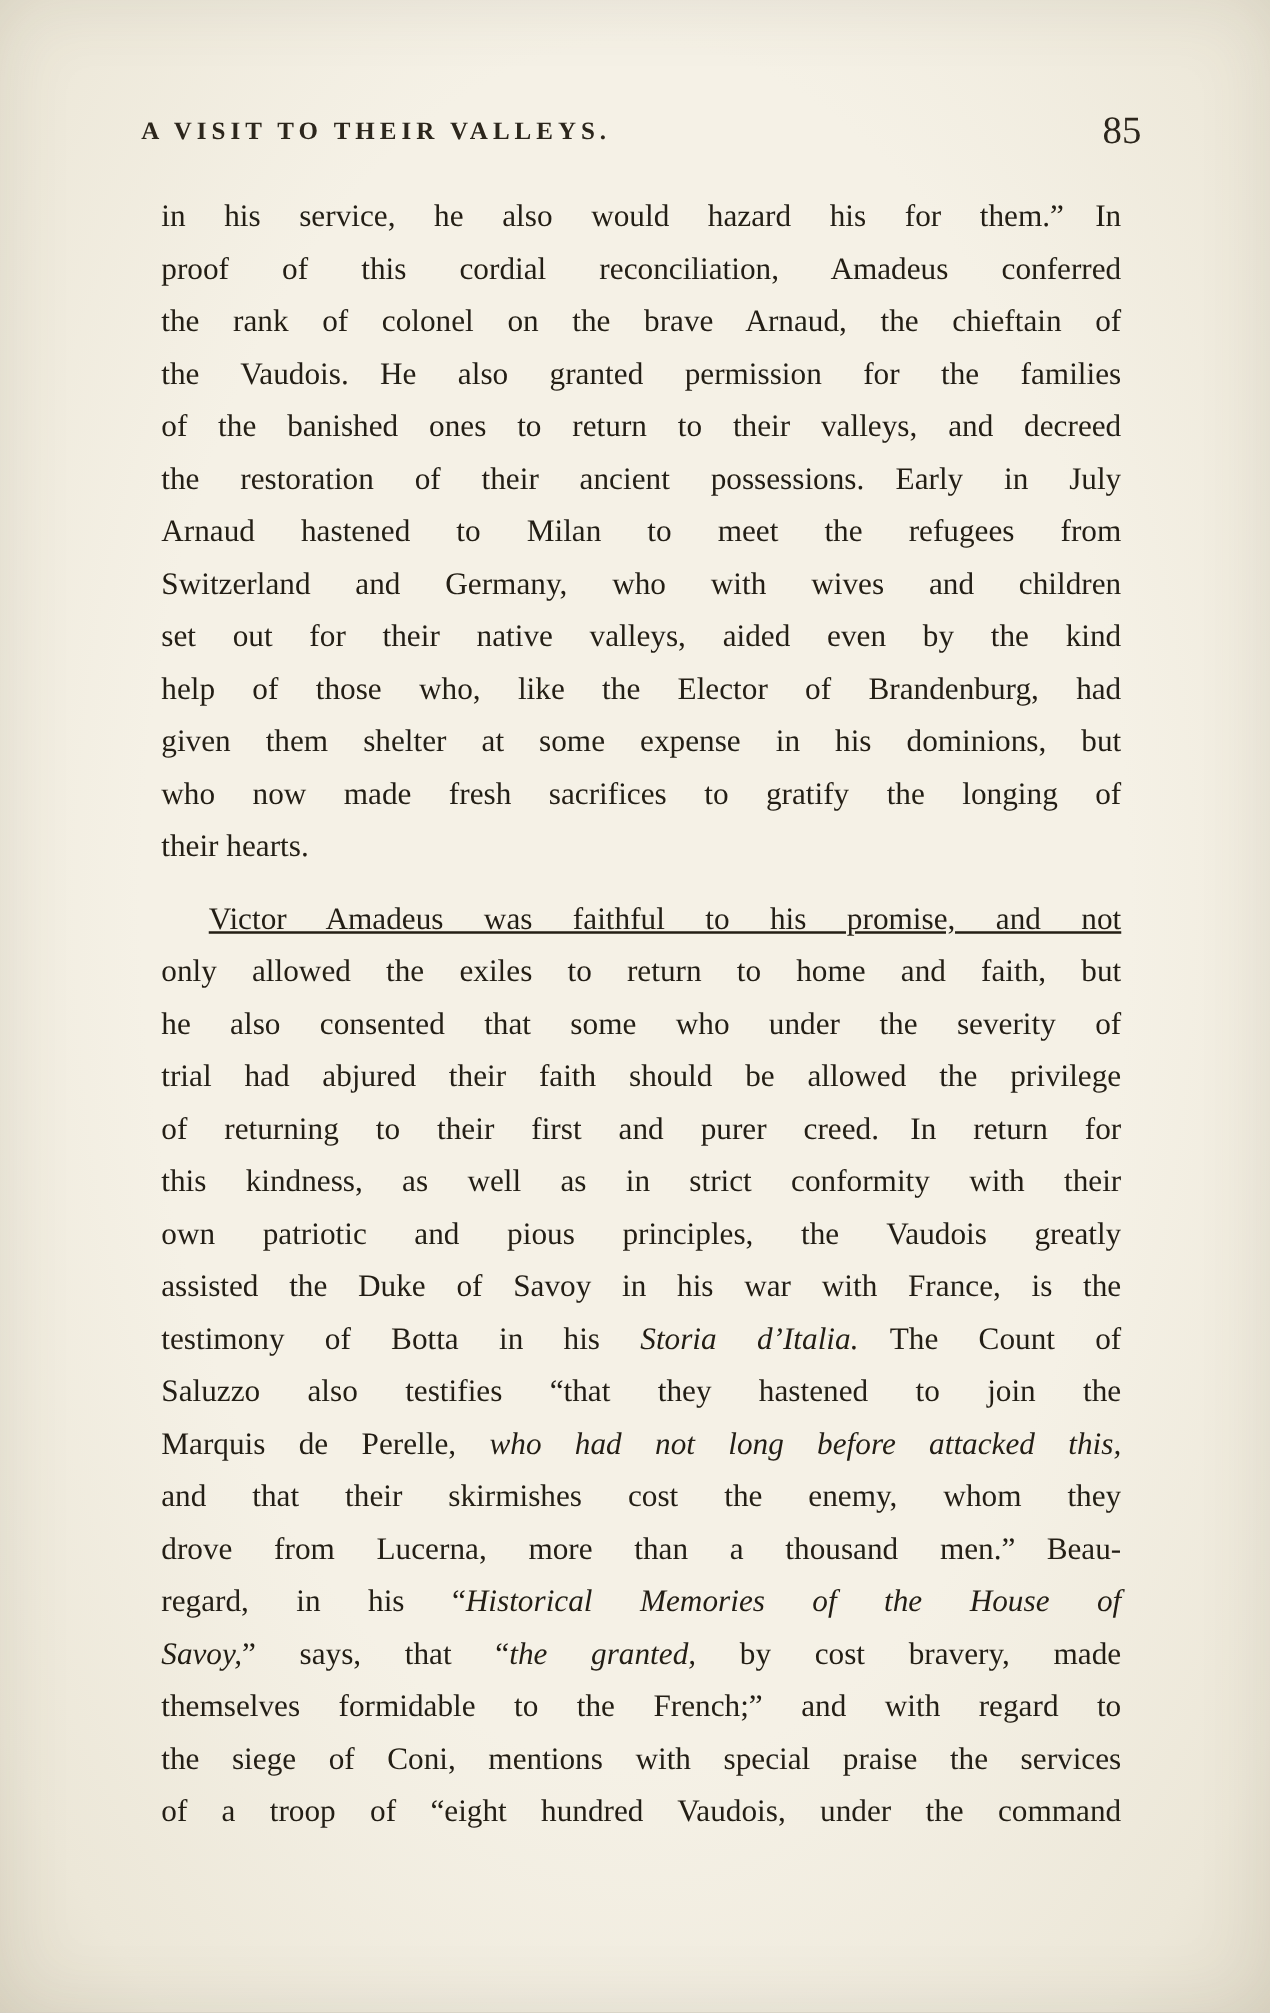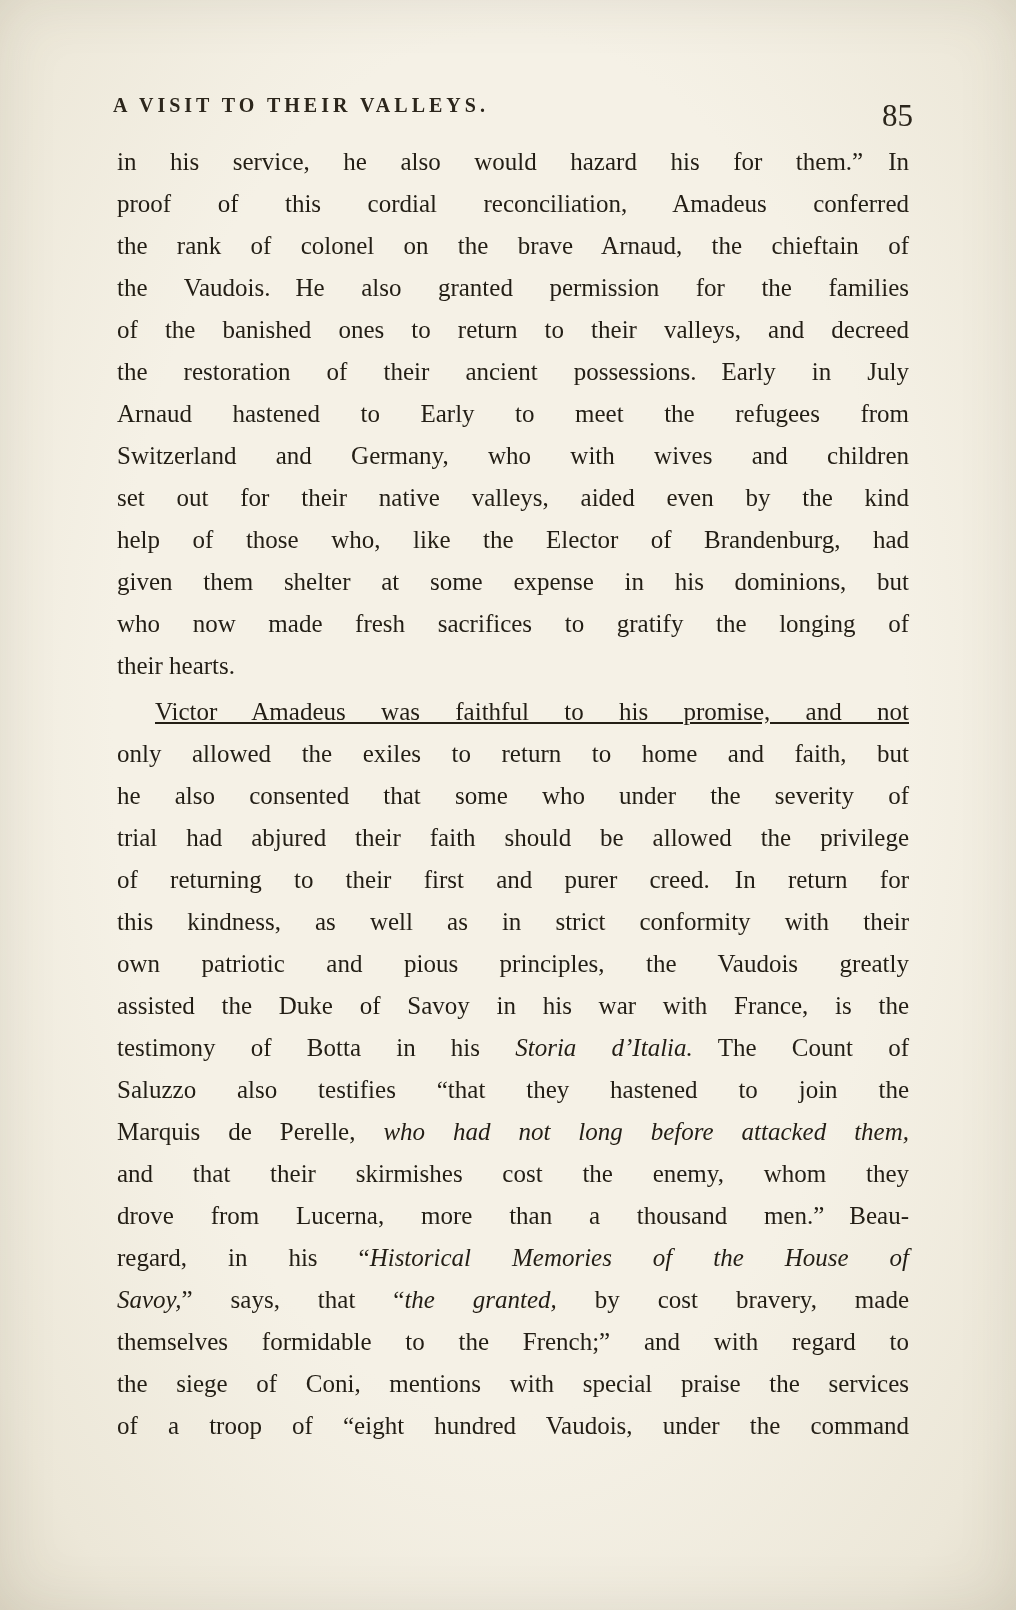--- a/index.html
+++ b/index.html
@@ -32,34 +32,34 @@
     top: 8px;
     text-align: left;
     font-size: 20px;
     font-weight: 700;
     letter-spacing: 4px;
     color: #2c261c;
   }
   .page-number {
     position: absolute;
     right: 0;
-    top: 12px;
+    top: 0;
     font-size: 31px;
     color: #2c261c;
   }
   .text-block {
     position: absolute;
     top: 137px;
     left: 113px;
     width: 800px;
     font-size: 25px;
     line-height: 42px;
     color: #231e15;
   }
-  .paragraph { margin: 4px; }
+  .paragraph { margin: 16px; }
   .line {
     text-align: justify;
     text-align-last: justify;
     white-space: normal;
   }
   .line.short {
     text-align: left;
     text-align-last: left;
   }
   .line.indent {
@@ -77,40 +77,40 @@
     <div class="page-number">85</div>
   </div>
   <div class="text-block">
       <div class="paragraph">
         <div class="line"><span>in his service, he also would hazard his for them.” In</span></div>
         <div class="line"><span>proof of this cordial reconciliation, Amadeus conferred</span></div>
         <div class="line"><span>the rank of colonel on the brave Arnaud, the chieftain of</span></div>
         <div class="line"><span>the Vaudois. He also granted permission for the families</span></div>
         <div class="line"><span>of the banished ones to return to their valleys, and decreed</span></div>
         <div class="line"><span>the restoration of their ancient possessions. Early in July</span></div>
-        <div class="line"><span>Arnaud hastened to Early to meet the refugees from</span></div>
+        <div class="line"><span>Arnaud hastened to Milan to meet the refugees from</span></div>
         <div class="line"><span>Switzerland and Germany, who with wives and children</span></div>
         <div class="line"><span>set out for their native valleys, aided even by the kind</span></div>
         <div class="line"><span>help of those who, like the Elector of Brandenburg, had</span></div>
         <div class="line"><span>given them shelter at some expense in his dominions, but</span></div>
         <div class="line"><span>who now made fresh sacrifices to gratify the longing of</span></div>
         <div class="line short"><span>their hearts.</span></div>
       </div>
       <div class="paragraph">
         <div class="line indent"><span>Victor Amadeus was faithful to his promise, and not</span></div>
         <div class="line"><span>only allowed the exiles to return to home and faith, but</span></div>
         <div class="line"><span>he also consented that some who under the severity of</span></div>
         <div class="line"><span>trial had abjured their faith should be allowed the privilege</span></div>
         <div class="line"><span>of returning to their first and purer creed. In return for</span></div>
         <div class="line"><span>this kindness, as well as in strict conformity with their</span></div>
         <div class="line"><span>own patriotic and pious principles, the Vaudois greatly</span></div>
         <div class="line"><span>assisted the Duke of Savoy in his war with France, is the</span></div>
         <div class="line"><span>testimony of Botta in his </span><span class="it">Storia d’Italia.</span><span> The Count of</span></div>
         <div class="line"><span>Saluzzo also testifies “that they hastened to join the</span></div>
-        <div class="line"><span>Marquis de Perelle, </span><span class="it">who had not long before attacked them,</span></div>
+        <div class="line"><span>Marquis de Perelle, </span><span class="it">who had not long before attacked this,</span></div>
         <div class="line"><span>and that their skirmishes cost the enemy, whom they</span></div>
         <div class="line"><span>drove from Lucerna, more than a thousand men.” Beau-</span></div>
         <div class="line"><span>regard, in his “</span><span class="it">Historical Memories of the House of</span></div>
         <div class="line"><span class="it">Savoy,</span><span>” says, that “</span><span class="it">the granted,</span><span> by cost bravery, made</span></div>
         <div class="line"><span>themselves formidable to the French;” and with regard to</span></div>
         <div class="line"><span>the siege of Coni, mentions with special praise the services</span></div>
         <div class="line"><span>of a troop of “eight hundred Vaudois, under the command</span></div>
       </div>
     </div>
 </div>

